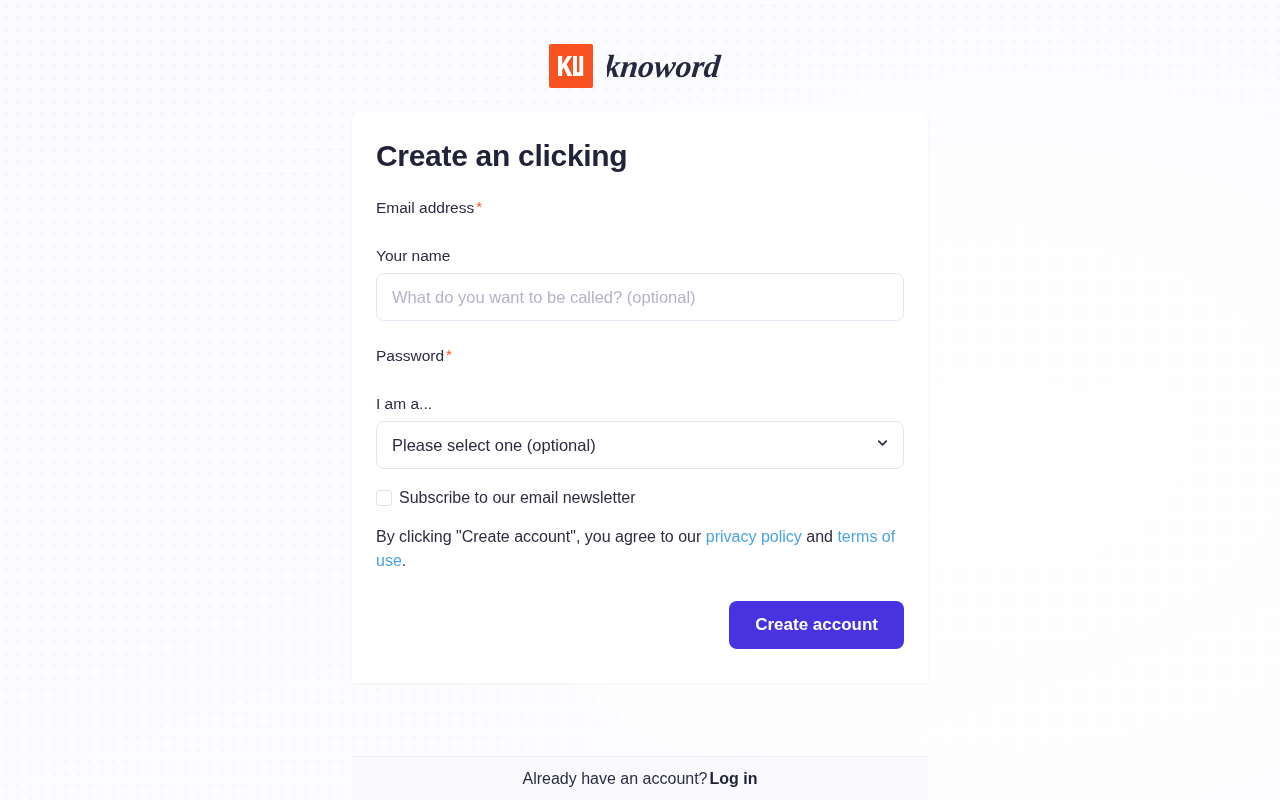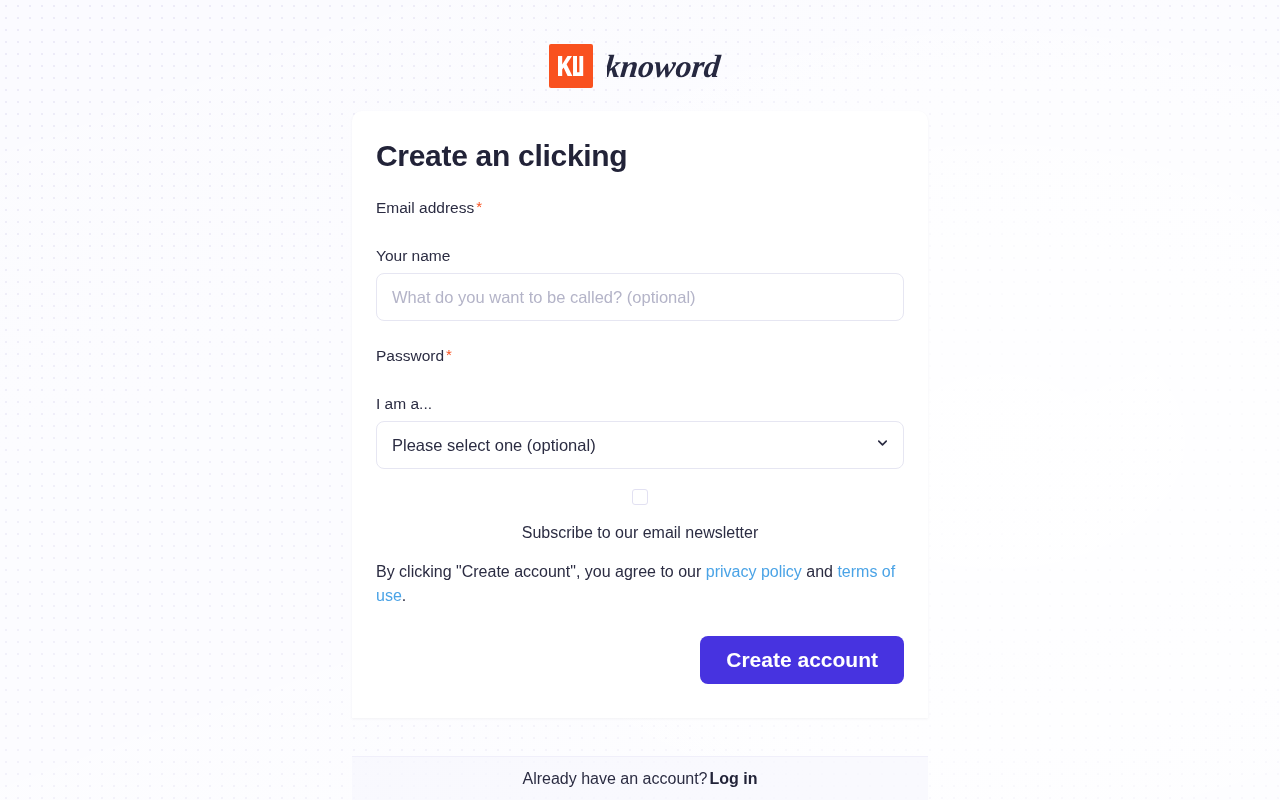--- a/index.html
+++ b/index.html
@@ -161,23 +161,22 @@
     right: 14px;
     top: 50%;
     transform: translateY(-50%);
     pointer-events: none;
   }
 
   
   .check-row {
     display: flex;
     align-items: center;
-    gap: 19px;
+    gap: 7px;
     margin-top: 20px;
-    flex-direction: column;
   }
 
   .checkbox {
     width: 16px;
     height: 16px;
     border: 1.5px solid #e2e1f2;
     border-radius: 3px;
     background: #ffffff;
     cursor: pointer;
     flex: none;
@@ -210,21 +209,21 @@
   }
 
   .primary-btn {
     background: #4733e0;
     color: #ffffff;
     border: none;
     border-radius: 8px;
     height: 48px;
     padding: 0 26px;
     font-family: "Liberation Sans", sans-serif;
-    font-size: 21px;
+    font-size: 17px;
     font-weight: bold;
     cursor: pointer;
   }
 
   
   .card-footer {
     position: absolute;
     left: 352px;
     top: 756px;
     width: 576px;

